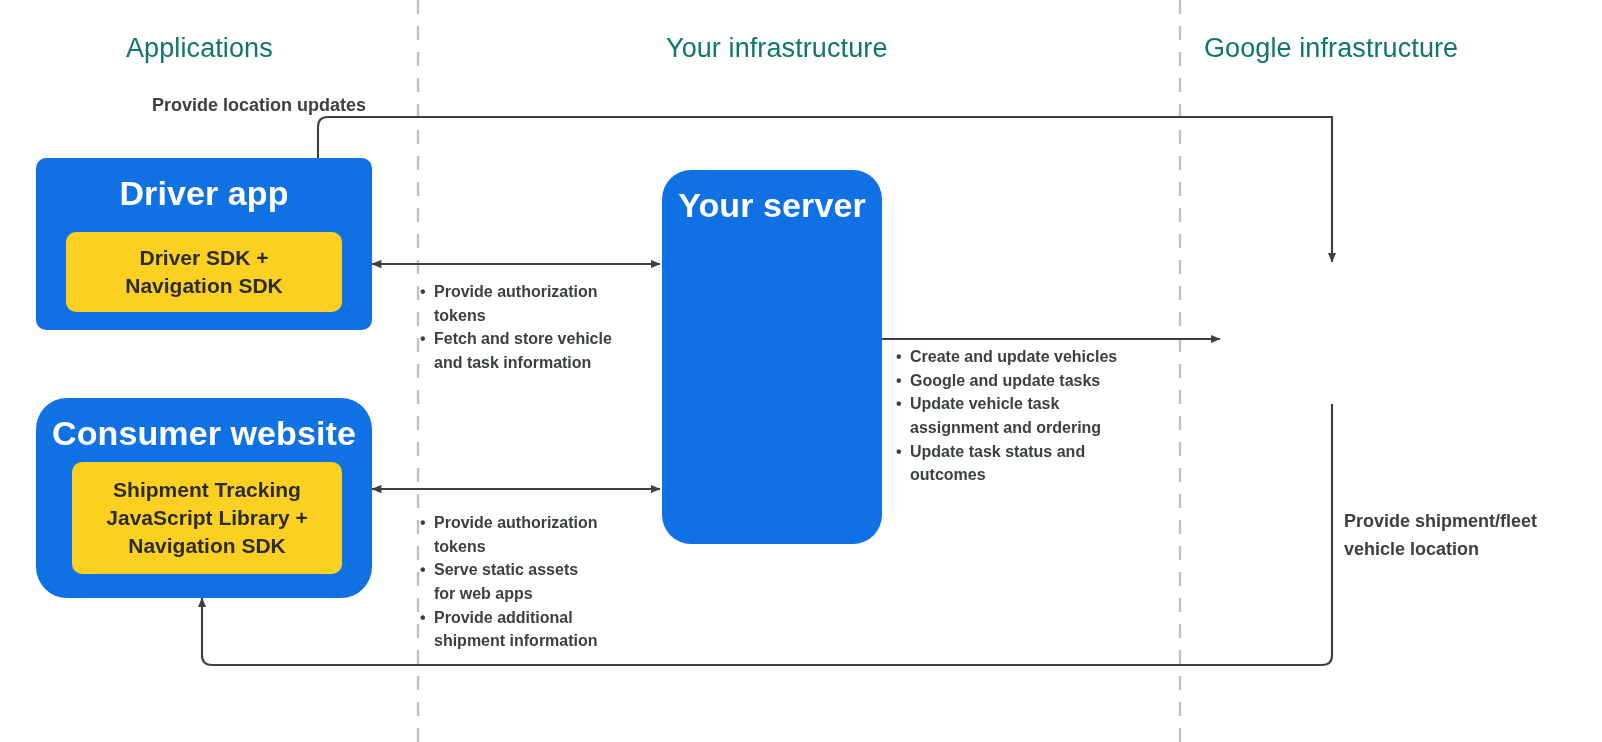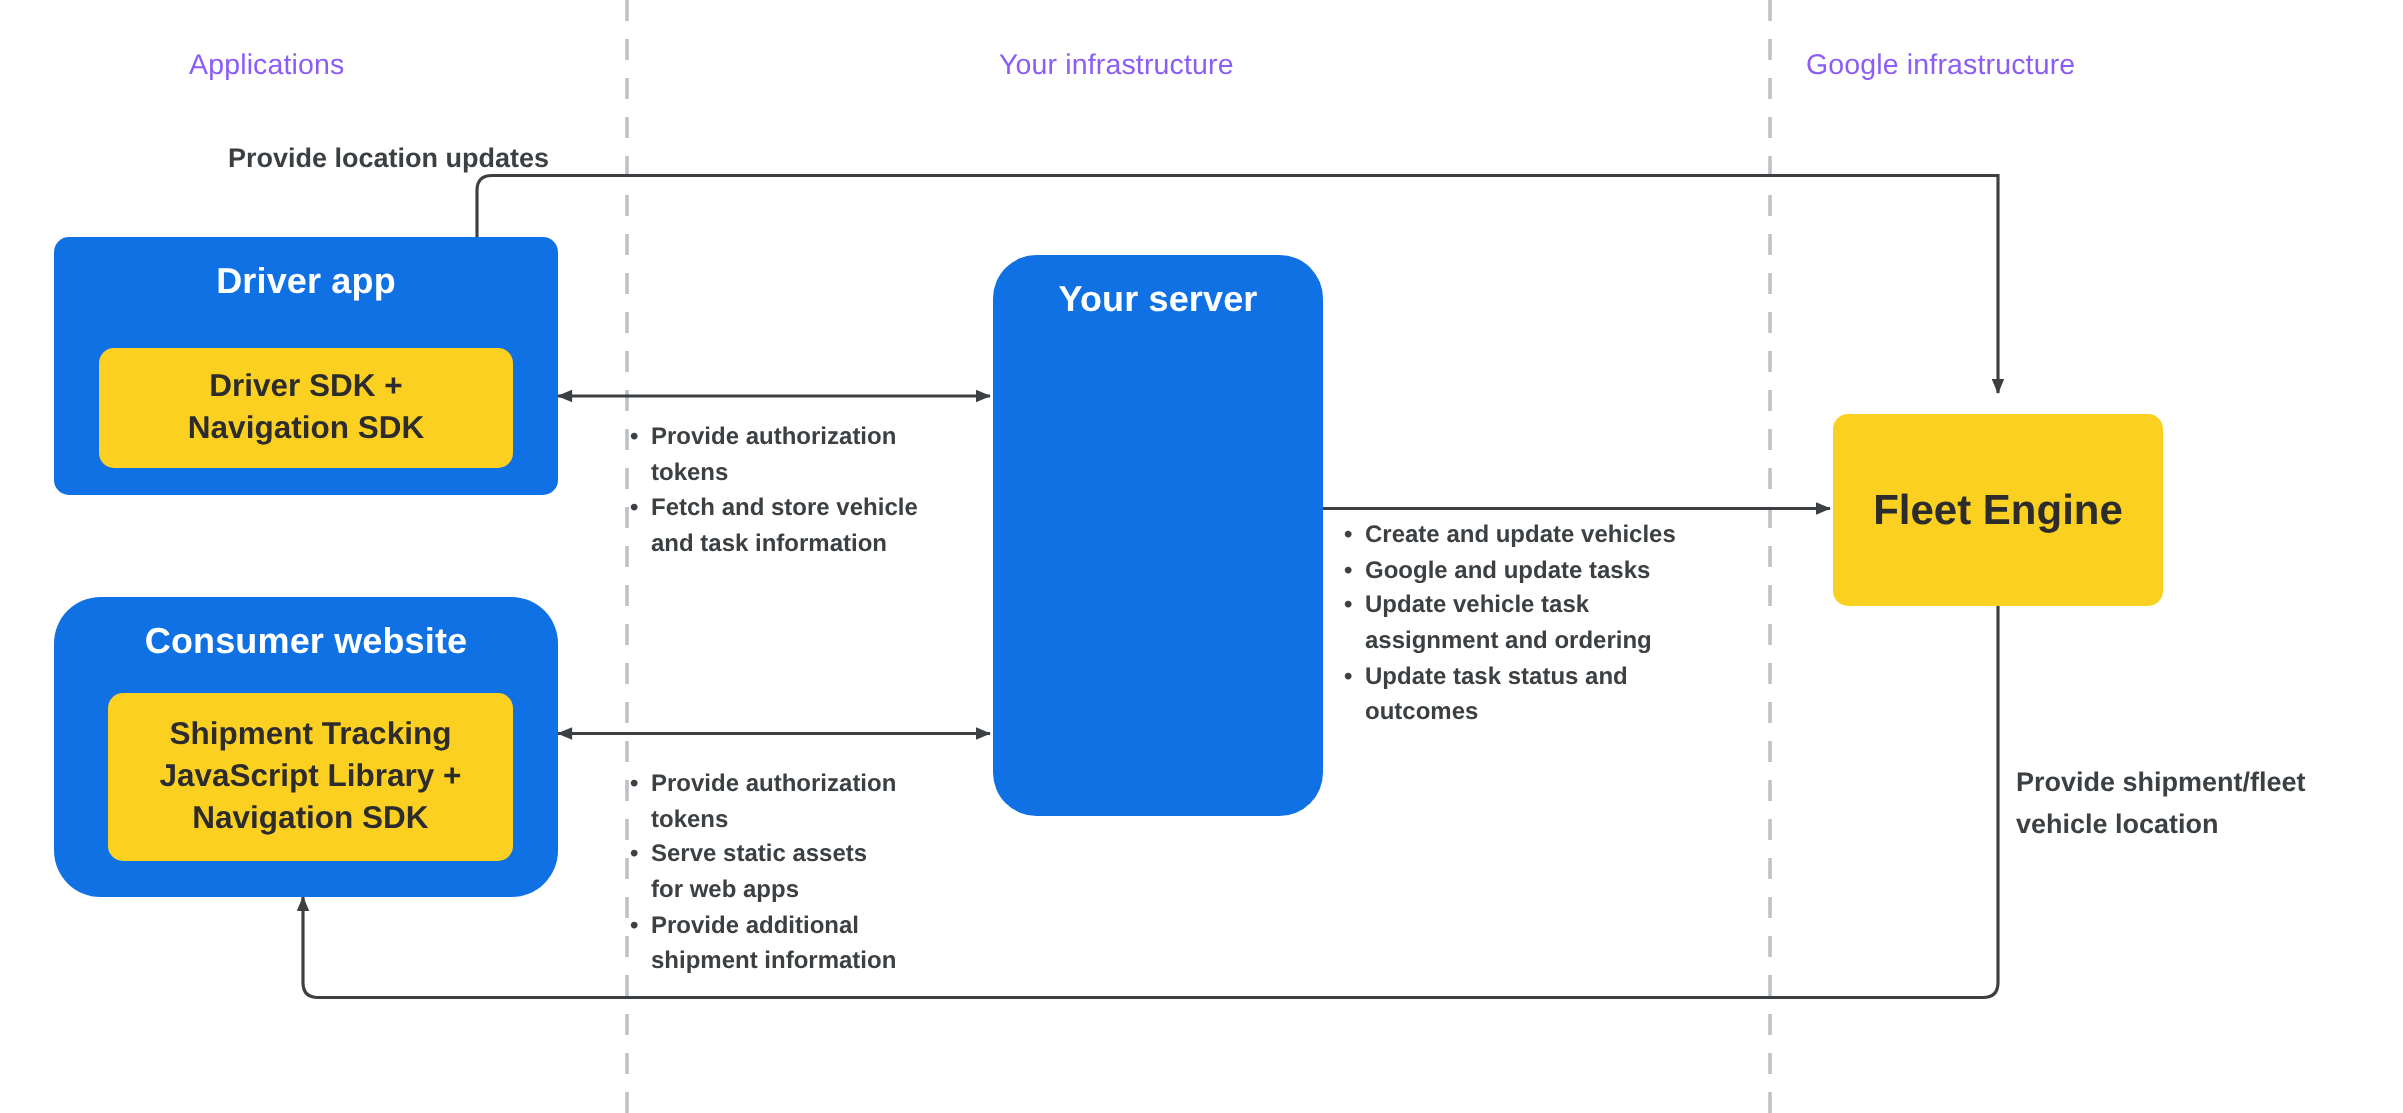--- a/index.html
+++ b/index.html
@@ -20,44 +20,44 @@
   #diagram svg.layer {
     position: absolute;
     top: 0;
     left: 0;
     width: 1602px;
     height: 742px;
     pointer-events: none;
   }
   .zone-title {
     position: absolute;
-    font-size: 19px;
+    font-size: 27px;
     font-weight: 400;
-    color: #8b5cf6;
+    color: #0f766e;
     white-space: nowrap;
     letter-spacing: 0.1px;
   }
   .node {
     position: absolute;
     box-sizing: border-box;
     border-radius: 10px;
   }
   .node.blue {
     background: #1071e5;
   }
   .node.yellow {
     background: #fcd021;
   }
   .node-title {
     position: absolute;
     left: 0;
     right: 0;
     text-align: center;
     color: #ffffff;
-    font-size: 24px;
+    font-size: 34px;
     font-weight: 700;
     letter-spacing: 0.1px;
   }
   .inner-box {
     position: absolute;
     box-sizing: border-box;
     background: #fcd021;
     border-radius: 10px;
     display: flex;
     align-items: center;
@@ -163,23 +163,20 @@
 
   <div class="node blue" style="left:36px; top:398px; width:336px; height:200px;border-radius:31px;">
     <div class="node-title" style="top:16px;">Consumer website</div>
     <div class="inner-box" style="left:36px; top:48px; width:270px; height:112px;margin-top:16px;">Shipment Tracking<br>JavaScript Library  +<br>Navigation SDK</div>
   </div>
 
   <div class="node blue" style="left:662px; top:170px; width:220px; height:374px;border-radius:29px;">
     <div class="node-title" style="top:16px;">Your server</div>
   </div>
 
-  <div class="node yellow" style="left:1222px; top:276px; width:220px; height:128px;">
-    <div class="fleet-label">Fleet Engine</div>
-  </div>
 
   <div class="edge-label" style="left:152px; top:92px;">Provide location updates</div>
 
   <div class="edge-label" style="left:1344px; top:508px;">Provide shipment/fleet<br>vehicle location</div>
 
   <div class="bullet-list" style="left:420px; top:280px; width:232px;">
       <div class="bullet-row">
         <span class="dot">•</span>
         <span class="btext">Provide authorization<br>tokens</span>
       </div>

